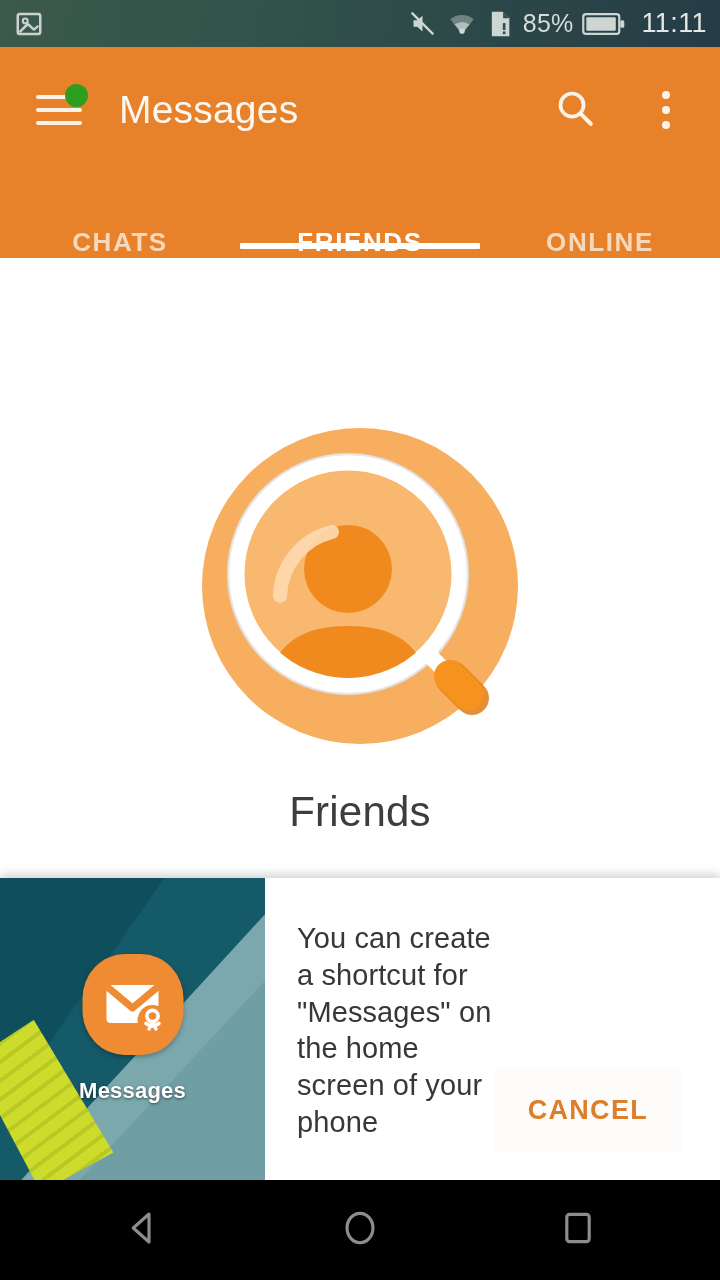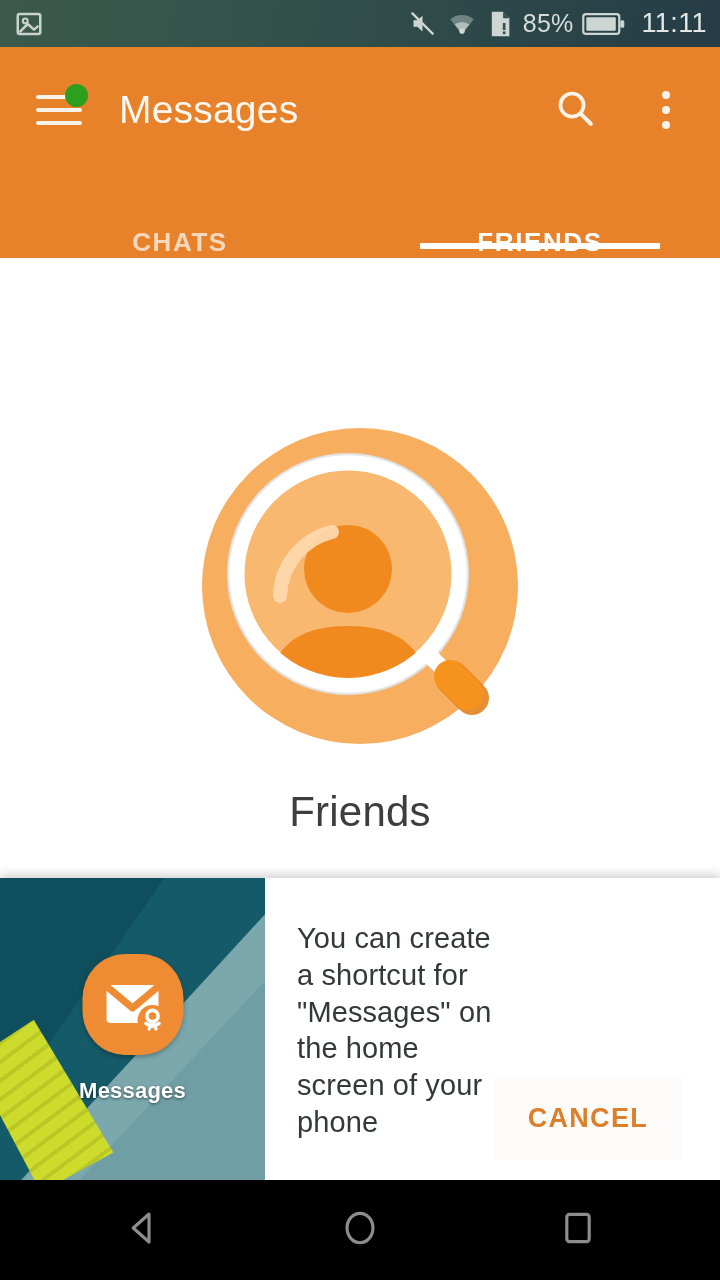--- a/index.html
+++ b/index.html
@@ -135,21 +135,21 @@
   }
   .dialog-body{
     flex:1; display:flex; flex-direction:row; padding:42px 38px 0 32px;
   }
   .dialog-text{
     font-size:29px; line-height:1.27; color:#35383a; font-weight:400;
     letter-spacing:.1px;
   }
   .dialog-actions{
     margin-top:auto; display:flex; justify-content:flex-end; gap:6px;
-    padding-bottom:20px;
+    padding-bottom:28px;
   }
   .dlg-btn{
     background:#fdfcfb; border:none; cursor:pointer;
     padding:26px 34px; border-radius:2px;
     color:#DB7F2B; font-size:27px; font-weight:700; letter-spacing:1.3px;
     font-family:"Liberation Sans", sans-serif;
     min-width:174px;
   }
 
   
@@ -239,20 +239,23 @@
     </div>
 
     <div class="tabs">
       <div class="tab">
         <span class="tab-label">CHATS</span>
       </div>
       <div class="tab active">
         <span class="tab-label">FRIENDS</span>
         <div class="tab-indicator"></div>
       </div>
+      <div class="tab">
+        <span class="tab-label">ONLINE</span>
+      </div>
     </div>
   </div>
 
   <div class="content">
 
     <div class="empty-illustration">
       <svg width="320" height="320" viewBox="0 0 320 320">
 
         <circle cx="160" cy="160" r="158" fill="#F7AE5E"></circle>
 

